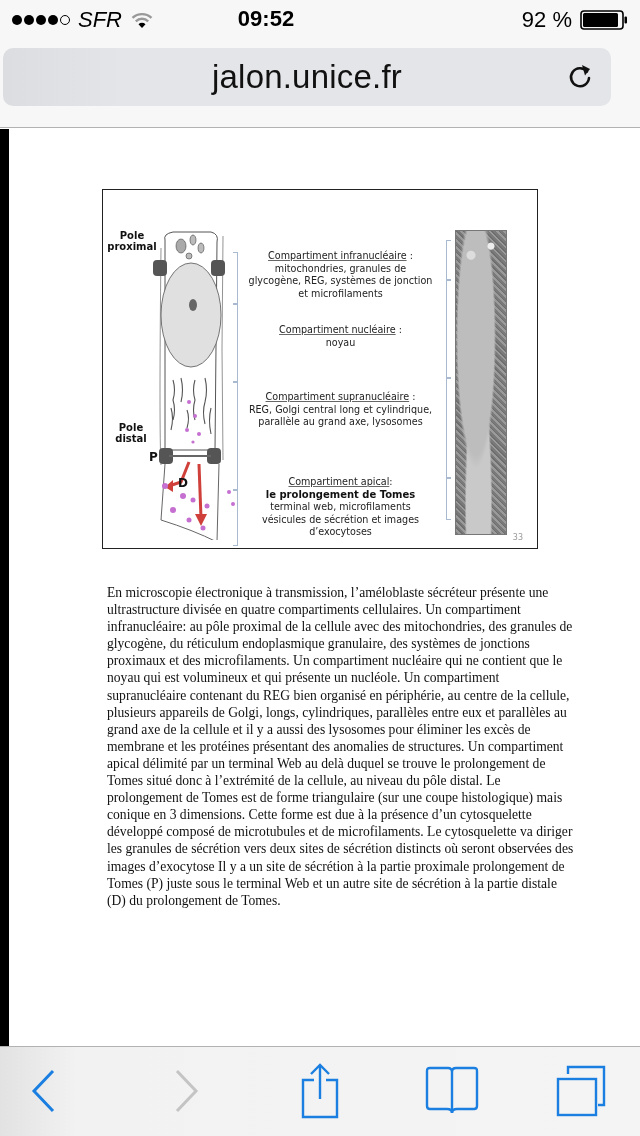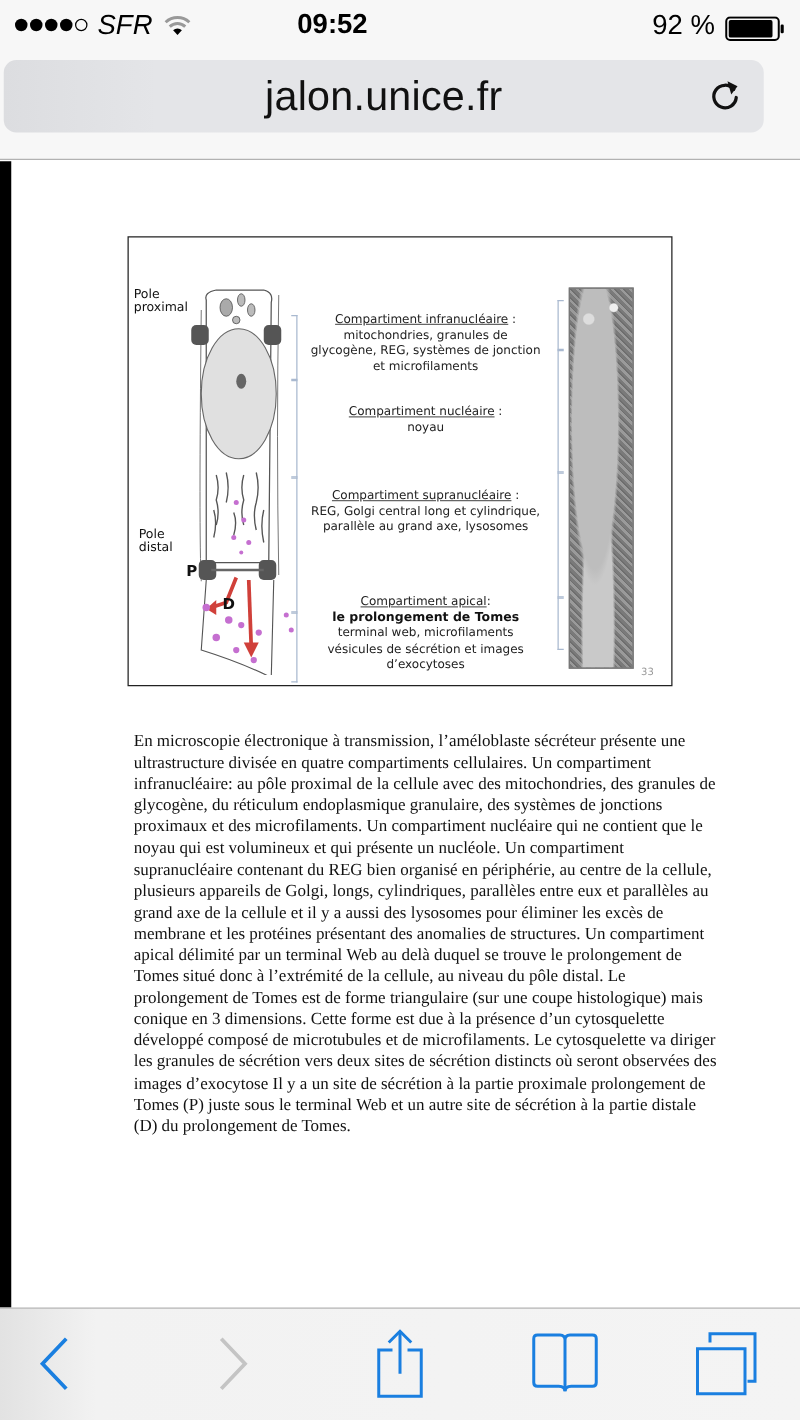--- a/index.html
+++ b/index.html
@@ -9,38 +9,38 @@
     
     .chrome-top { position: absolute; left: 0; top: 0; width: 640px; height: 128px; background: #f7f7f7; border-bottom: 1px solid #b2b2b2; }
     .status-bar { position: absolute; left: 0; top: 0; width: 640px; height: 40px; font-size: 22px; color: #000; }
     .status-left { position: absolute; left: 12px; top: 7px; display: flex; align-items: center; gap: 8px; font-style: italic; }
     .signal { display: flex; gap: 2px; align-items: center; }
     .signal span { width: 10px; height: 10px; border-radius: 50%; background: #000; display: inline-block; }
     .signal span.empty { background: transparent; border: 1.5px solid #000; }
     .carrier { font-size: 22px; }
     .wifi-icon { width: 24px; height: 20px; display: inline-block; }
     .clock { position: absolute; left: 0; width: 532px; top: 6px; text-align: center; font-weight: bold; font-size: 22px; }
-    .status-right { position: absolute; right: 12px; top: 7px; display: flex; align-items: flex-end; gap: 8px; }
+    .status-right { position: absolute; right: 12px; top: 7px; display: flex; align-items: center; gap: 8px; }
     .battery-icon { width: 48px; height: 20px; display: inline-block; }
 
     
     .url-bar { position: absolute; left: 3px; top: 48px; width: 608px; height: 58px; border-radius: 10px; background: linear-gradient(to right, #dcdde0, #e4e5e8 20%, #e4e5e8); }
     .url-text { position: absolute; left: 0; width: 100%; top: 10px; text-align: center; font-size: 33px; color: #111; letter-spacing: 0.2px; }
     .reload-icon { position: absolute; right: 16px; top: 14px; width: 30px; height: 30px; }
 
     
     .content { position: absolute; left: 0; top: 129px; width: 640px; height: 917px; background: #fff; }
     .left-bar { position: absolute; left: 0; top: 0; width: 9px; height: 917px; background: #000; }
 
     .slide { position: absolute; left: 102px; top: 60px; width: 436px; height: 360px; border: 1.5px solid #222; background: #fff; }
     .slide-title { position: absolute; left: 90px; top: 11px; width: 256px; height: 32px; border: 1px solid #9fb6d8;
       background: linear-gradient(to bottom, #dbe7f8, #bcd1ef); font-family: "DejaVu Sans", sans-serif; font-size: 16px; color: #1a1a1a; text-align: center; line-height: 30px; }
 
     .cell-drawing { position: absolute; left: 0; top: 40px; width: 140px; height: 310px; }
-    .pole-label { position: absolute; font-family: "DejaVu Sans", sans-serif; font-weight: normal; font-size: 10px; color: #111; text-align: left; line-height: 11px; }
+    .pole-label { position: absolute; font-family: "DejaVu Sans", sans-serif; font-weight: bold; font-size: 10px; color: #111; text-align: center; line-height: 11px; }
     .pole-proximal { left: 4px; top: 40px; width: 50px; }
     .pole-distal { left: 8px; top: 232px; width: 40px; }
     .pd-label { position: absolute; font-family: "DejaVu Sans", sans-serif; font-weight: bold; font-size: 12px; color: #111; }
     .label-p { left: 46px; top: 260px; }
     .label-d { left: 75px; top: 286px; }
 
     .compartment { position: absolute; left: 145px; width: 185px; text-align: center; font-family: "DejaVu Sans", sans-serif; font-size: 9.6px; line-height: 12.5px; color: #222; }
     .compartment .ctitle { text-decoration: underline; text-decoration-color: #666; }
     .compartment .cbold { font-weight: bold; color: #111; font-size: 10px; }
     .comp-infra { top: 60px; }

